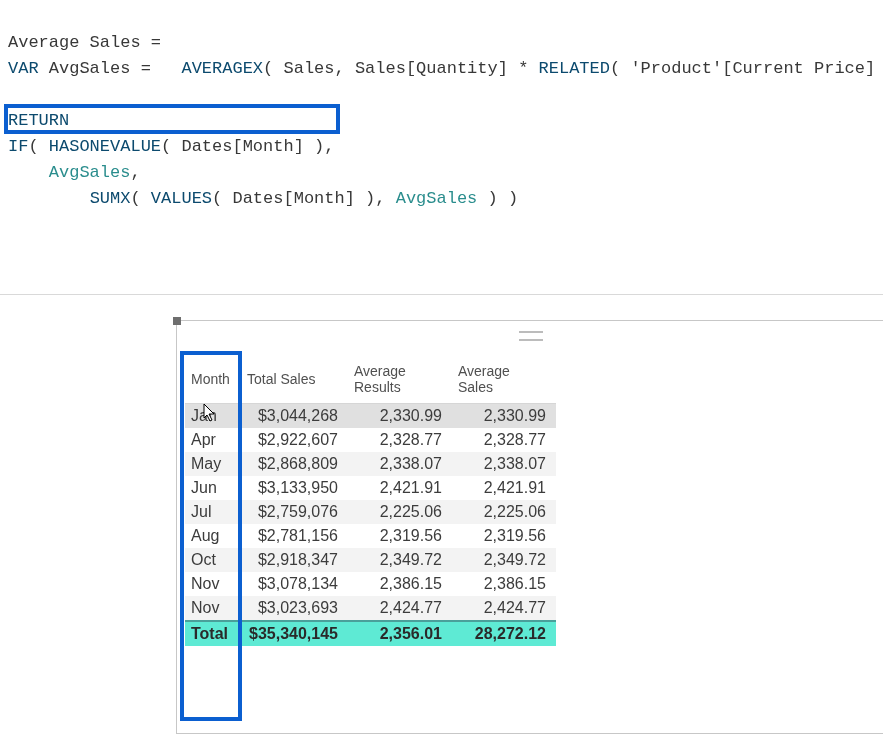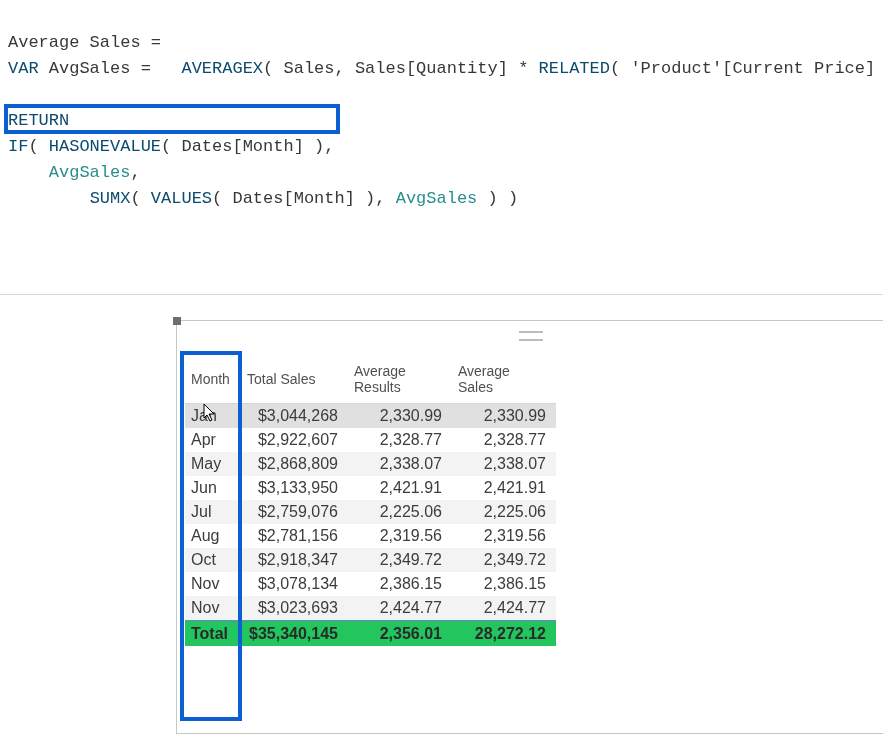--- a/index.html
+++ b/index.html
@@ -84,21 +84,21 @@
     }
     .data-table td:first-child {
       text-align: left;
       padding-left: 6px;
       width: 56px;
     }
     .data-table tbody tr:nth-child(odd) { background: #f3f3f3; }
     .data-table tbody tr.total-row {
       font-weight: 700;
       border-top: 2px solid #4aa09a;
-      background: #22c55e;
+      background: #5eead4;
       color: #2a2a2a;
     }
     .data-table tbody tr.hover-row { background: #e0e0e0; }
     .col-month { width: 56px; }
     .col-num { width: 104px; }
     .hb-month {
       left: 180px; top: 351px; width: 62px; height: 370px;
     }
     .cursor-arrow {
       position: absolute;

